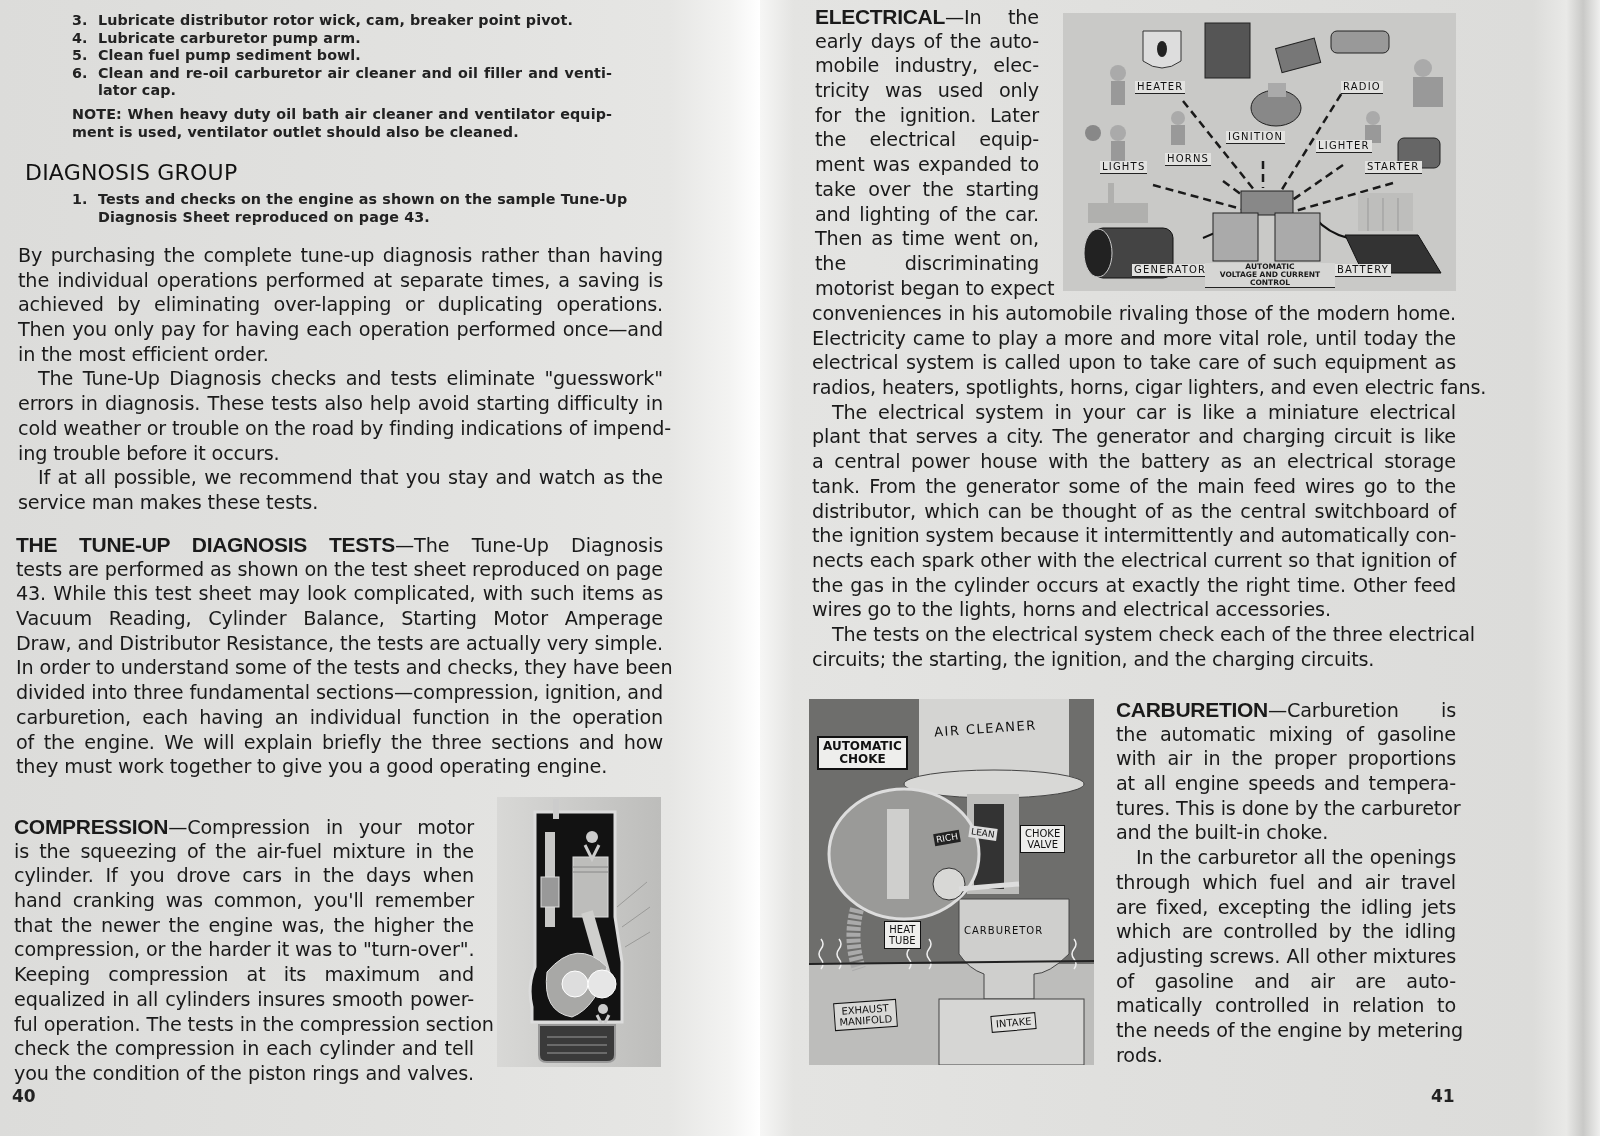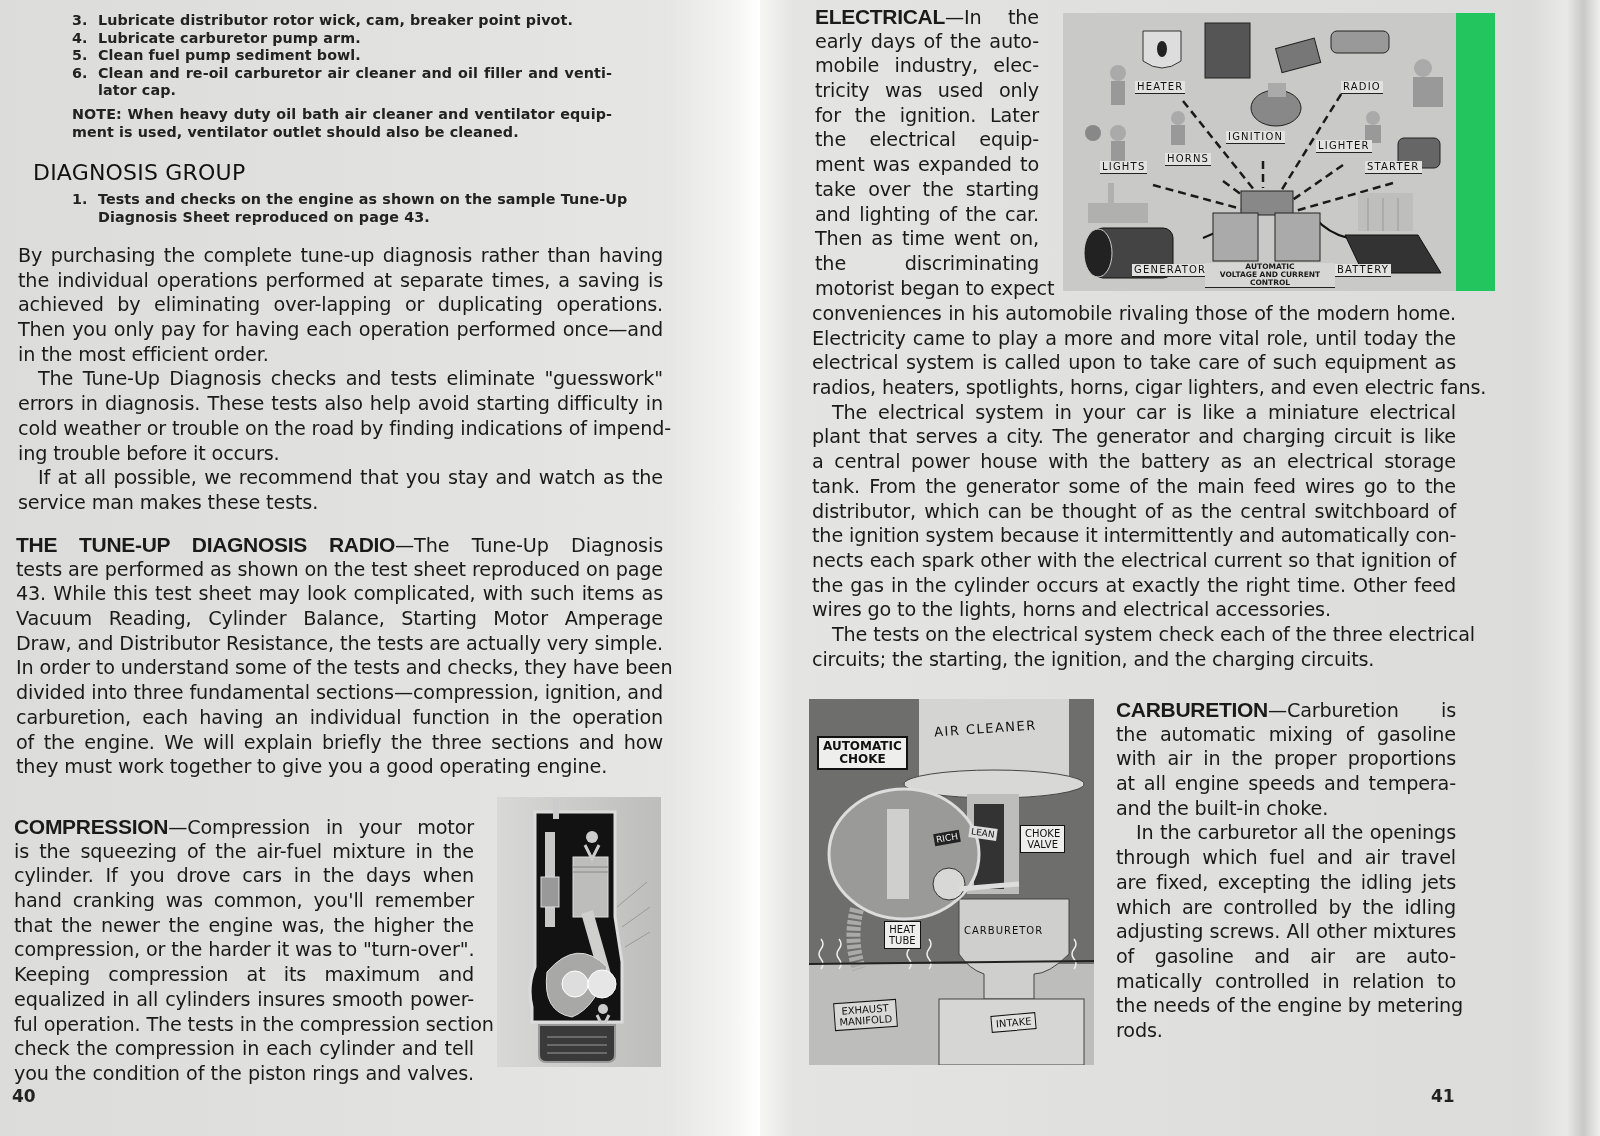--- a/index.html
+++ b/index.html
@@ -16,26 +16,26 @@
   .p { position: absolute; font-size: 19.2px; line-height: 24.7px; text-align: justify; text-align-last: justify; letter-spacing: -0.15px; }
   .p .ln { display: block; white-space: nowrap; height: 24.7px; text-align: justify; text-align-last: justify; }
   .p .ln.last { text-align-last: left; }
   .indent { padding-left: 20px; }
 
   .small { position: absolute; font-size: 14.3px; line-height: 17.6px; font-weight: bold; color: #222; letter-spacing: 0.1px; }
   .small .row { display: flex; }
   .small .num { width: 26px; flex: none; }
   .small .txt { flex: 1; }
 
-  .h-group { position: absolute; left: 33px; top: 160px; font-family: "DejaVu Sans", sans-serif; font-size: 22px; font-weight: normal; letter-spacing: 0.2px; color: #111; }
+  .h-group { position: absolute; left: 25px; top: 160px; font-family: "DejaVu Sans", sans-serif; font-size: 22px; font-weight: normal; letter-spacing: 0.2px; color: #111; }
   .run-in { font-family: Liberation Sans, sans-serif; font-weight: bold; letter-spacing: -0.3px; }
 
   .figure { position: absolute; overflow: hidden; }
   .fig-engine { left: 497px; top: 797px; width: 164px; height: 270px; background: #cfcfcd; }
-  .fig-electrical { left: 1063px; top: 13px; width: 432px; height: 278px; background: #22c55e; }
+  .fig-electrical { left: 1063px; top: 13px; width: 393px; height: 278px; background: #22c55e; }
   .fig-carb { left: 809px; top: 699px; width: 285px; height: 366px; background: #7d7d7b; }
 
   .lbl { position: absolute; font-family: "DejaVu Sans", sans-serif; font-size: 10px; letter-spacing: 1.2px; color: #111; border-bottom: 1.5px solid #222; background: #e2e2e0; padding: 0 2px; line-height: 12px; }
   .box-lbl { position: absolute; font-family: "DejaVu Sans", sans-serif; font-weight: bold; font-size: 12px; line-height: 13px; text-align: center; background: #eeeeec; border: 2px solid #111; padding: 2px 4px; color: #111; }
   .box-lbl.thin { font-weight: normal; font-size: 10px; line-height: 11px; border-width: 1.5px; }
 
   .pagenum { position: absolute; font-size: 17px; font-weight: bold; color: #222; }
 </style>
 </head>
 <body>
@@ -95,21 +95,21 @@
       <span class="ln last">in the most efficient order.</span>
       <span class="ln indent">The Tune-Up Diagnosis checks and tests eliminate "guesswork"</span>
       <span class="ln">errors in diagnosis. These tests also help avoid starting difficulty in</span>
       <span class="ln">cold weather or trouble on the road by finding indications of impend-</span>
       <span class="ln last">ing trouble before it occurs.</span>
       <span class="ln indent">If at all possible, we recommend that you stay and watch as the</span>
       <span class="ln last">service man makes these tests.</span>
     </div>
 
     <div class="p" style="left:16px; top:533px; width:647px;">
-      <span class="ln"><span class="run-in" style="font-size:21px;">THE TUNE-UP DIAGNOSIS RADIO</span><span>—The Tune-Up Diagnosis</span></span>
+      <span class="ln"><span class="run-in" style="font-size:21px;">THE TUNE-UP DIAGNOSIS TESTS</span><span>—The Tune-Up Diagnosis</span></span>
       <span class="ln">tests are performed as shown on the test sheet reproduced on page</span>
       <span class="ln">43. While this test sheet may look complicated, with such items as</span>
       <span class="ln">Vacuum Reading, Cylinder Balance, Starting Motor Amperage</span>
       <span class="ln">Draw, and Distributor Resistance, the tests are actually very simple.</span>
       <span class="ln">In order to understand some of the tests and checks, they have been</span>
       <span class="ln">divided into three fundamental sections—compression, ignition, and</span>
       <span class="ln">carburetion, each having an individual function in the operation</span>
       <span class="ln">of the engine. We will explain briefly the three sections and how</span>
       <span class="ln last">they must work together to give you a good operating engine.</span>
     </div>
@@ -202,20 +202,21 @@
       <span class="ln last">wires go to the lights, horns and electrical accessories.</span>
       <span class="ln indent">The tests on the electrical system check each of the three electrical</span>
       <span class="ln last">circuits; the starting, the ignition, and the charging circuits.</span>
     </div>
 
     <div class="p" style="left:356px; top:698px; width:340px;">
       <span class="ln"><span class="run-in" style="font-size:21px;">CARBURETION</span><span>—Carburetion is</span></span>
       <span class="ln">the automatic mixing of gasoline</span>
       <span class="ln">with air in the proper proportions</span>
       <span class="ln">at all engine speeds and tempera-</span>
+      <span class="ln">tures. This is done by the carburetor</span>
       <span class="ln last">and the built-in choke.</span>
       <span class="ln indent">In the carburetor all the openings</span>
       <span class="ln">through which fuel and air travel</span>
       <span class="ln">are fixed, excepting the idling jets</span>
       <span class="ln">which are controlled by the idling</span>
       <span class="ln">adjusting screws. All other mixtures</span>
       <span class="ln">of gasoline and air are auto-</span>
       <span class="ln">matically controlled in relation to</span>
       <span class="ln">the needs of the engine by metering</span>
       <span class="ln last">rods.</span>

